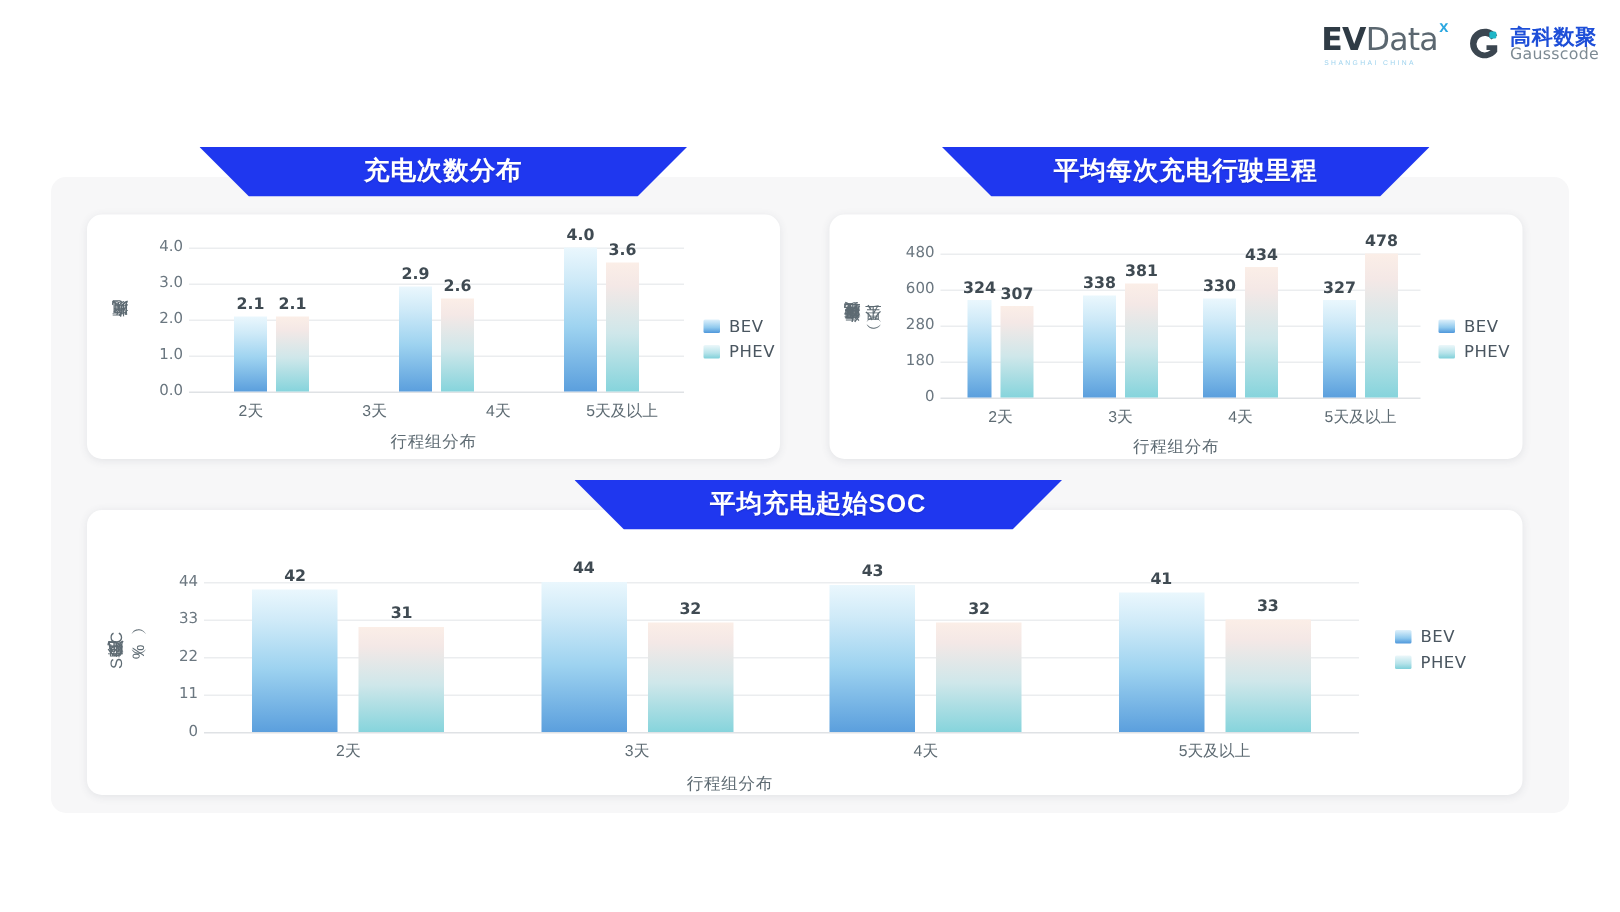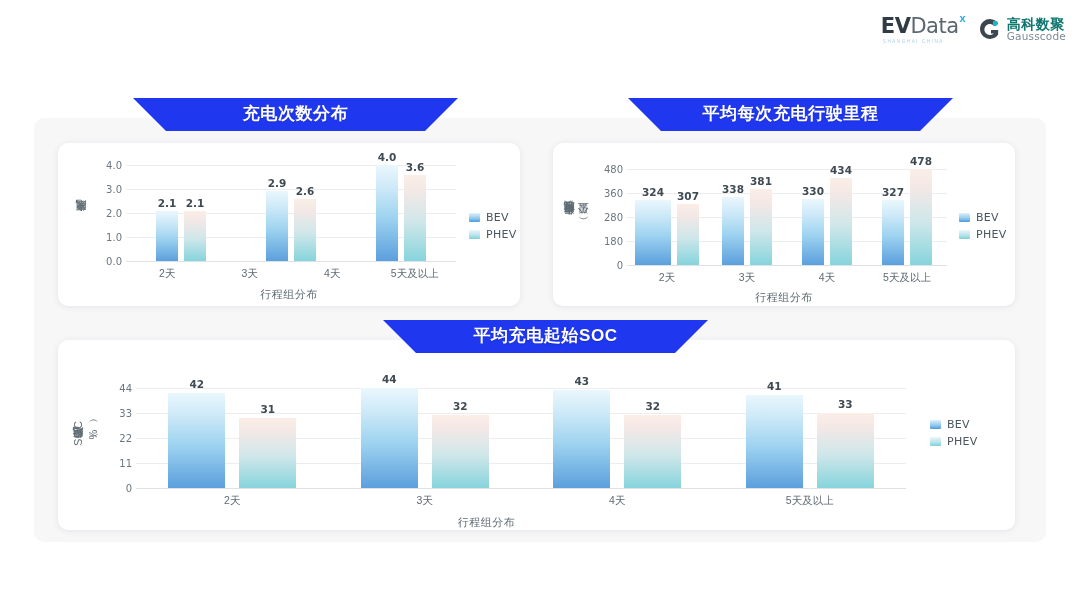--- a/index.html
+++ b/index.html
@@ -29,21 +29,21 @@
   .evdata-x {
     font-size: 11px; font-weight:700; color:#2aa7e0; margin-left:1px; margin-top:-2px;
   }
   .evdata-sub {
     font-size: 4.5px; letter-spacing:1.6px; color:#9fd3ee; margin-top:1px;
     text-transform: uppercase; align-self:flex-start; padding-left:2px;
   }
   .gauss-logo { display:flex; align-items:center; gap:5px; }
   .gauss-mark { width:22px; height:22px; flex:0 0 22px; }
   .gauss-text { display:flex; flex-direction:column; line-height:1.02; }
-  .gauss-cn { font-size:14px; font-weight:700; color:#0f766e; letter-spacing:0.5px; }
+  .gauss-cn { font-size:14px; font-weight:700; color:#1d4ed8; letter-spacing:0.5px; }
   .gauss-en { font-size:10.5px; color:#7d8a93; letter-spacing:0.2px;
               font-family:"DejaVu Sans", sans-serif; }
 
   
   .outer-panel {
     position:absolute; left:34px; top:118px; width:1012px; height:424px;
     background:#f7f7f8; border-radius:10px;
   }
 
   
@@ -211,37 +211,37 @@
     </div>
   </div>
 
   <div class="card" id="card-range">
 
     <div class="ylabel two" style="left:10px; top:20px; height:118px; width:13px;">每次充电行驶里程</div>
     <div class="ylabel two" style="left:24px; top:42px; height:74px; width:13px;">（公里）</div>
 
     <div class="yticks" style="left:38px; top:26px; width:32px; height:96px;">
       <div class="ytick" style="top:0%">480</div>
-      <div class="ytick" style="top:25%">360</div>
+      <div class="ytick" style="top:25%">600</div>
       <div class="ytick" style="top:50%">280</div>
       <div class="ytick" style="top:75%">180</div>
       <div class="ytick" style="top:100%">0</div>
     </div>
 
     <div class="grid" style="left:74px; top:26px; width:320px; height:96px;">
       <div class="gline" style="top:0%"></div>
       <div class="gline" style="top:25%"></div>
       <div class="gline" style="top:50%"></div>
       <div class="gline" style="top:75%"></div>
       <div class="gline base" style="top:100%"></div>
     </div>
 
     <div class="bars" style="left:74px; top:26px; width:320px; height:96px;">
       <div class="group">
-        <div class="bar bev" style="width:36px; height:67.5%">
+        <div class="bar bev" style="width:16px; height:67.5%">
           <span class="vlabel" style="top:-14px">324</span>
           </div>
         <div class="bar phev" style="width:22px; height:64%">
           <span class="vlabel" style="top:-14px">307</span>
           </div>
       </div>
       <div class="group">
         <div class="bar bev" style="width:22px; height:70.4%">
           <span class="vlabel" style="top:-14px">338</span>
           </div>

